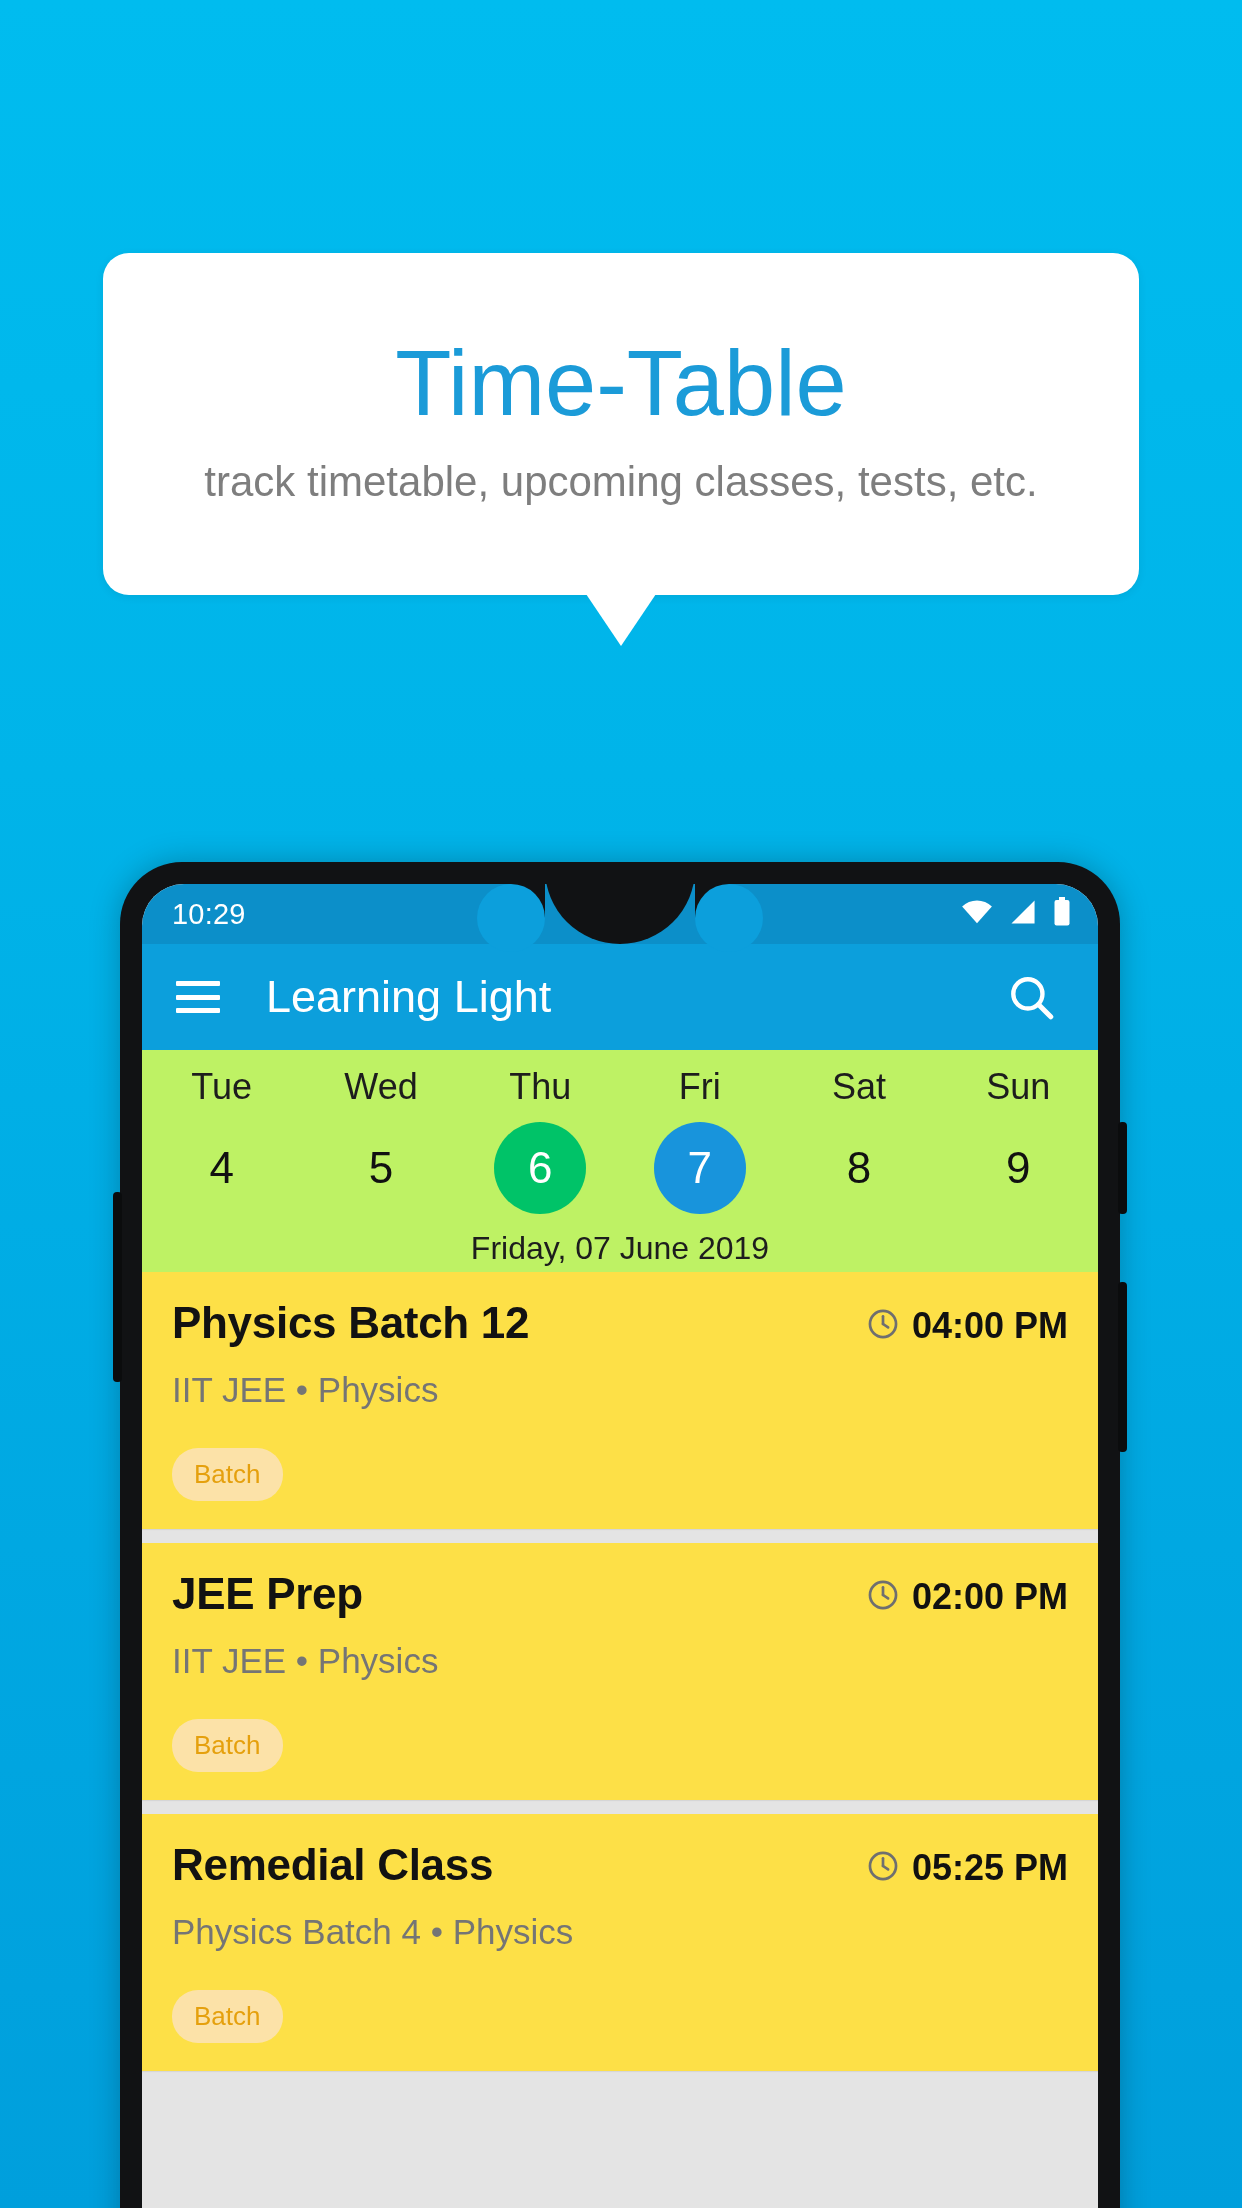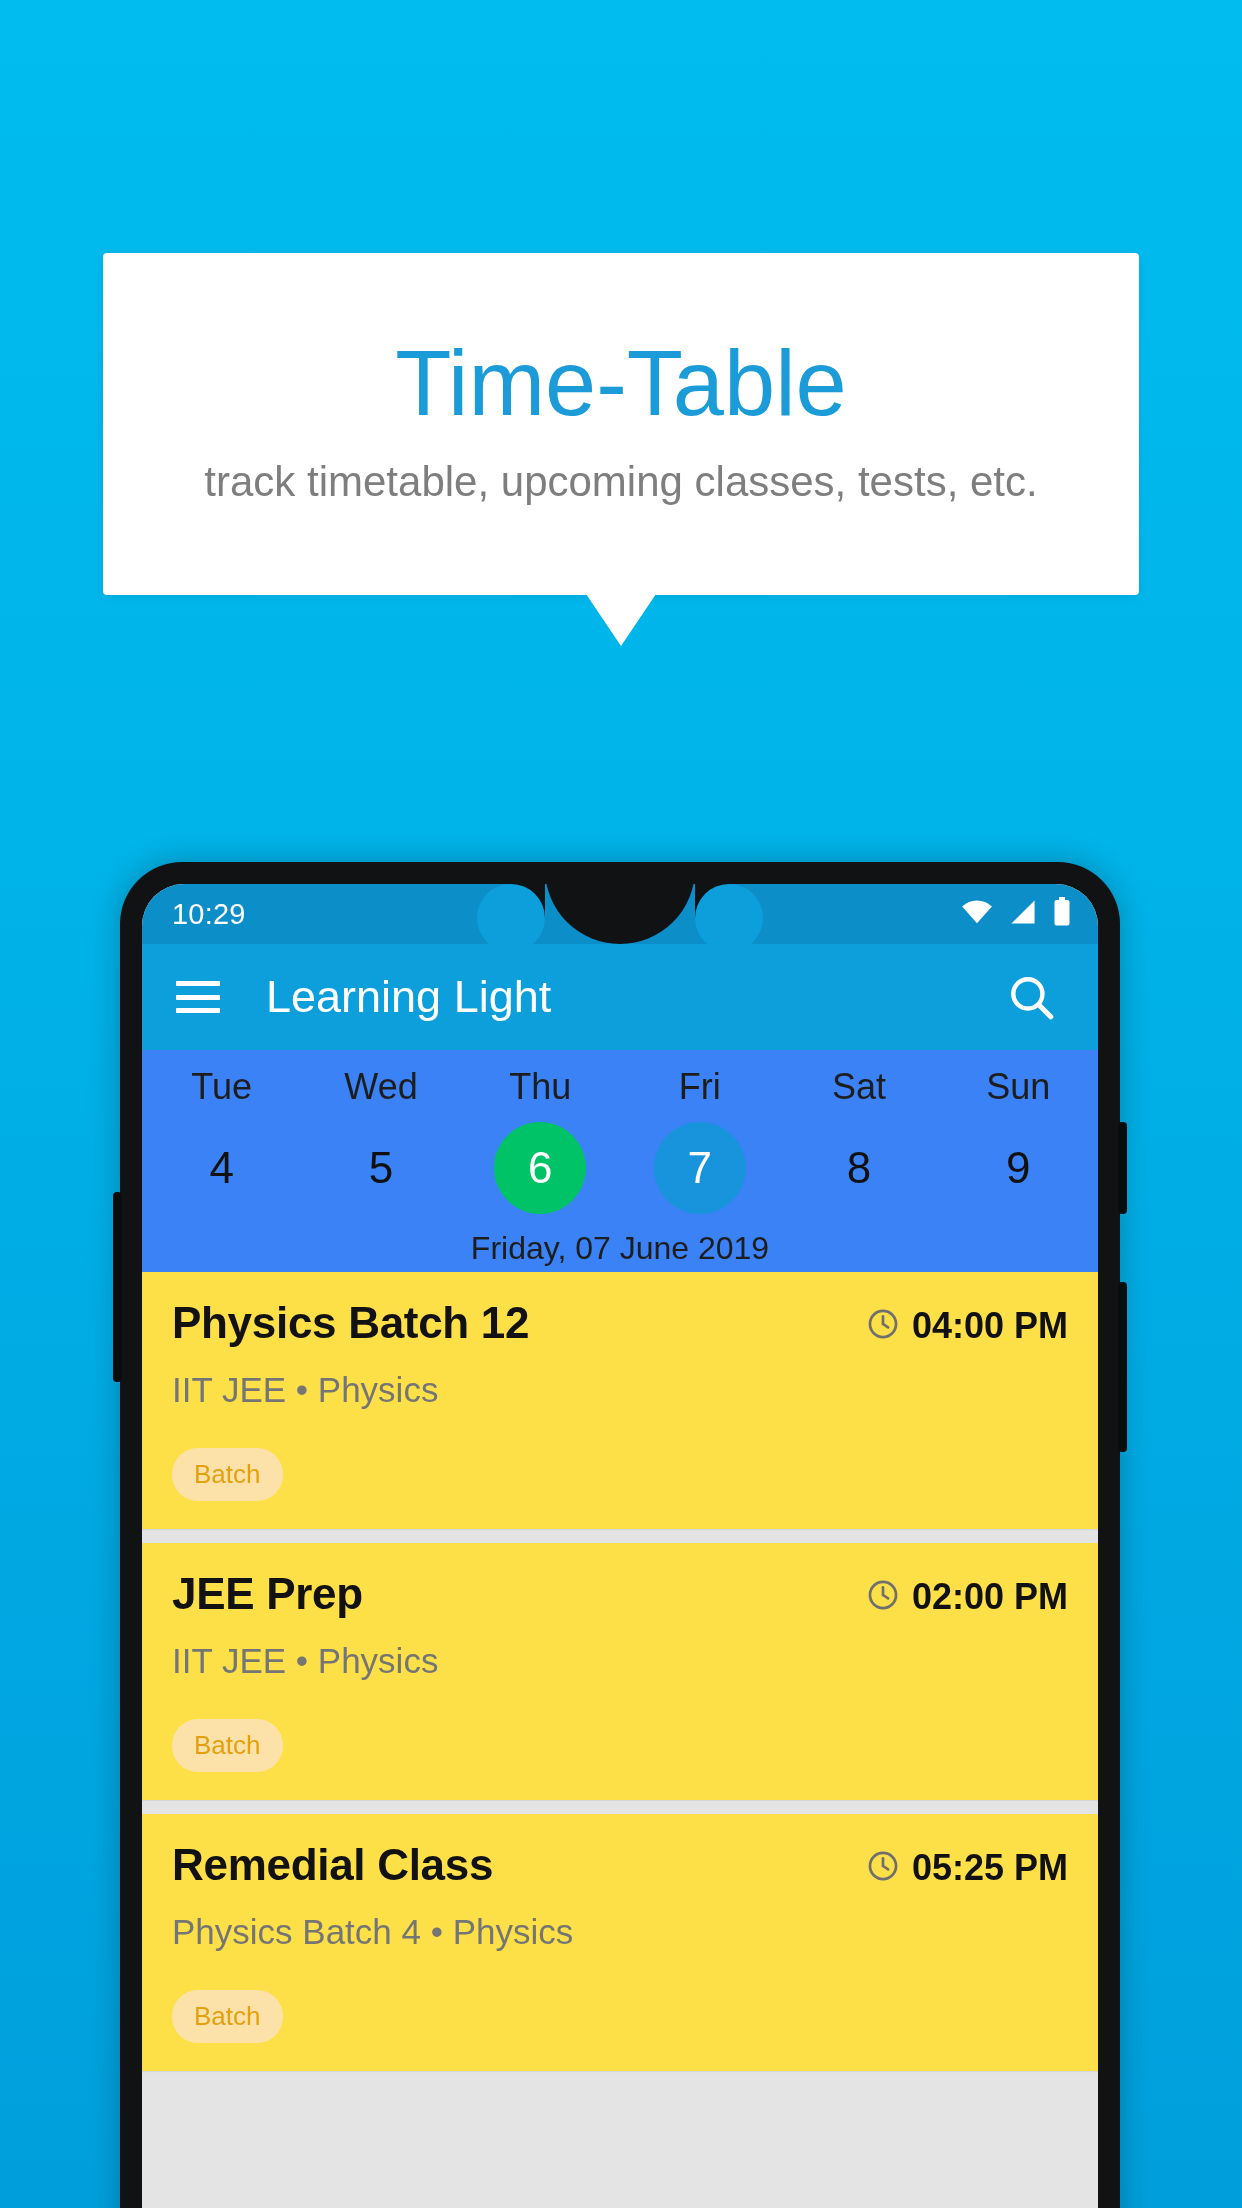--- a/index.html
+++ b/index.html
@@ -23,21 +23,21 @@
   }
 
   
   .callout {
     position: absolute;
     left: 103px;
     top: 253px;
     width: 1036px;
     height: 342px;
     background: #ffffff;
-    border-radius: 4px;
+    border-radius: 26px;
     box-shadow: 0 2px 10px rgba(0,0,0,0.07);
   }
   .callout-inner {
     width: 100%;
     height: 100%;
     display: flex;
     flex-direction: column;
     align-items: center;
     justify-content: center;
     box-sizing: border-box;
@@ -197,21 +197,21 @@
     flex: 1;
   }
   .search-icon { width: 50px; height: 50px; cursor: pointer; }
 
   
   .datestrip {
     position: absolute;
     left: 0; top: 166px;
     width: 956px;
     height: 222px;
-    background: #3b82f6;
+    background: #bef264;
     z-index: 2;
   }
   .days-row {
     display: flex;
     width: 100%;
     padding-top: 16px;
     box-sizing: border-box;
   }
   .day-col {
     flex: 1 1 0;

